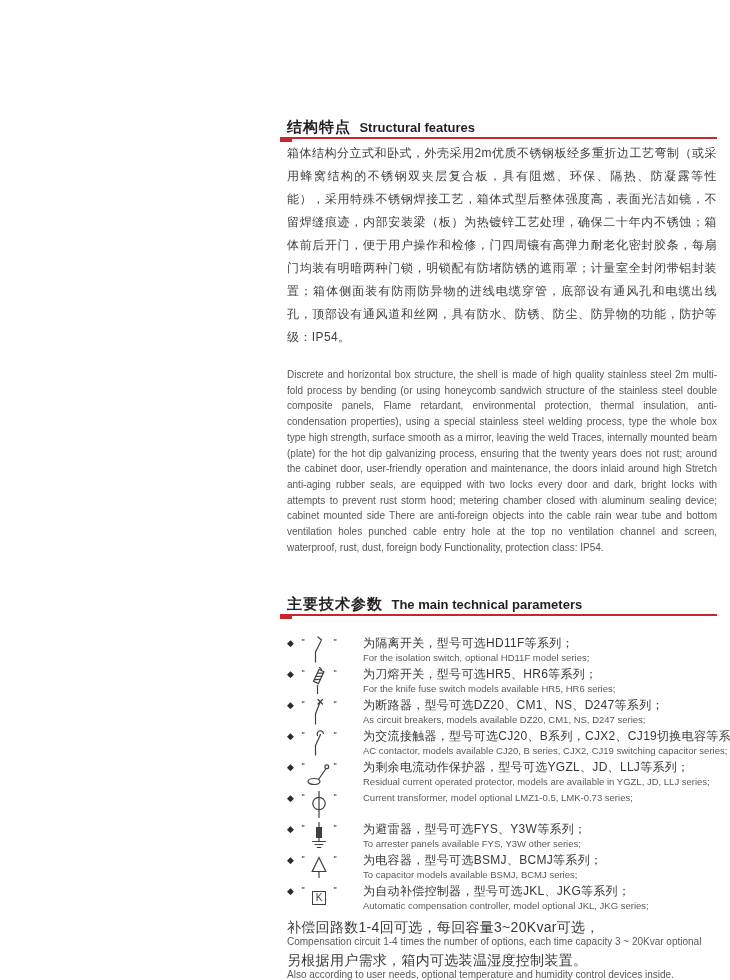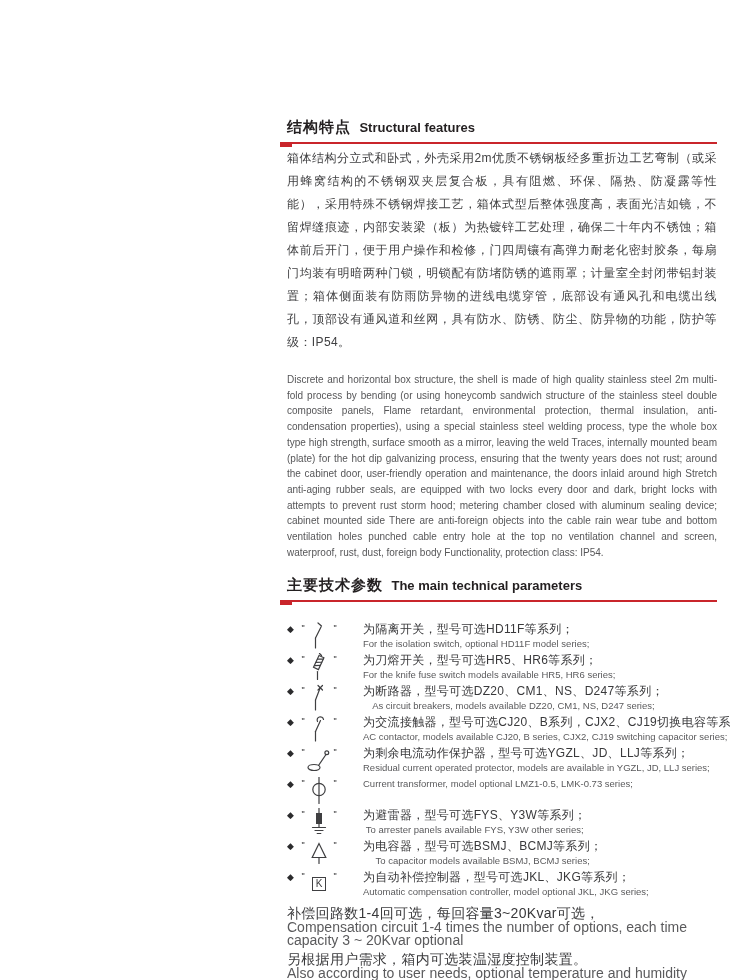--- a/index.html
+++ b/index.html
@@ -1,43 +1,43 @@
 <!DOCTYPE html>
 <html><head>
 <meta charset="utf-8">
 <style>
   * { margin: 0; padding: 0; box-sizing: border-box; }
   html, body { width: 730px; height: 980px; background: #ffffff; }
   body { font-family: "Liberation Sans", "DejaVu Sans", sans-serif; color: #3f3f41; }
   .page { position: relative; width: 730px; height: 980px; background: #ffffff; overflow: hidden; }
   .content { position: absolute; left: 287px; top: 118px; width: 430px; }
 
-  .sec-header { position: relative; border-bottom: 2px solid #c9252b; padding-bottom: 5px; white-space: nowrap; }
+  .sec-header { position: relative; border-bottom: 2px solid #c9252b; white-space: nowrap; }
   .sec-header::before { content: ""; position: absolute; left: -7px; bottom: -5px; width: 12px; height: 5px; background: #c9252b; }
   .sec-header .zh-title { font-size: 15px; font-weight: bold; color: #231f20; letter-spacing: 1px; }
   .sec-header .en-title { font-size: 13px; font-weight: bold; color: #231f20; margin-left: 4px; }
-  .sec-header.second { margin-top: 16px; }
+  .sec-header.second { margin-top: 40px; }
 
   .zh-para { margin-top: 3px; font-size: 12px; line-height: 23px; color: #404042; text-align: justify; letter-spacing: 0.4px; }
   .en-para { margin-top: 18px; font-size: 10px; line-height: 15.7px; color: #565658; text-align: justify; }
 
   .param-list { margin-top: 20px; }
   .param-item { display: flex; align-items: flex-start; margin-bottom: 3px; min-height: 28px; }
   .bullet { font-size: 9px; color: #2b2b2d; line-height: 14px; width: 12px; flex: none; }
   .quote { font-size: 9px; color: #2b2b2d; line-height: 12px; width: 8px; flex: none; text-align: center; }
   .sym { width: 24px; height: 27px; flex: none; display: flex; align-items: center; justify-content: center; }
   .sym svg { display: block; }
   .k-box { width: 14px; height: 14px; border: 1.2px solid #3f3f41; display: flex; align-items: center; justify-content: center; font-size: 10px; color: #3f3f41; }
   .item-text { margin-left: 24px; min-width: 0; }
   .item-zh { font-size: 12px; line-height: 15px; color: #39393b; white-space: nowrap; letter-spacing: 0.3px; }
-  .item-en { font-size: 9.5px; line-height: 13px; color: #5a5a5c; white-space: nowrap; text-align: center; }
+  .item-en { font-size: 9.5px; line-height: 13px; color: #5a5a5c; white-space: nowrap; }
 
   .notes { margin-top: 8px; }
   .note-zh { font-size: 14px; line-height: 15px; color: #39393b; letter-spacing: 0.3px; }
-  .note-en { font-size: 14px; line-height: 13px; color: #5a5a5c; margin-bottom: 5px; }
+  .note-en { font-size: 10px; line-height: 13px; color: #5a5a5c; margin-bottom: 5px; }
 
   .stroke { stroke: #3f3f41; stroke-width: 1.2; fill: none; stroke-linecap: round; }
   .fillDark { fill: #3f3f41; }
 </style>
 </head>
 <body>
 
 <div class="page">
   <div class="content">
 

